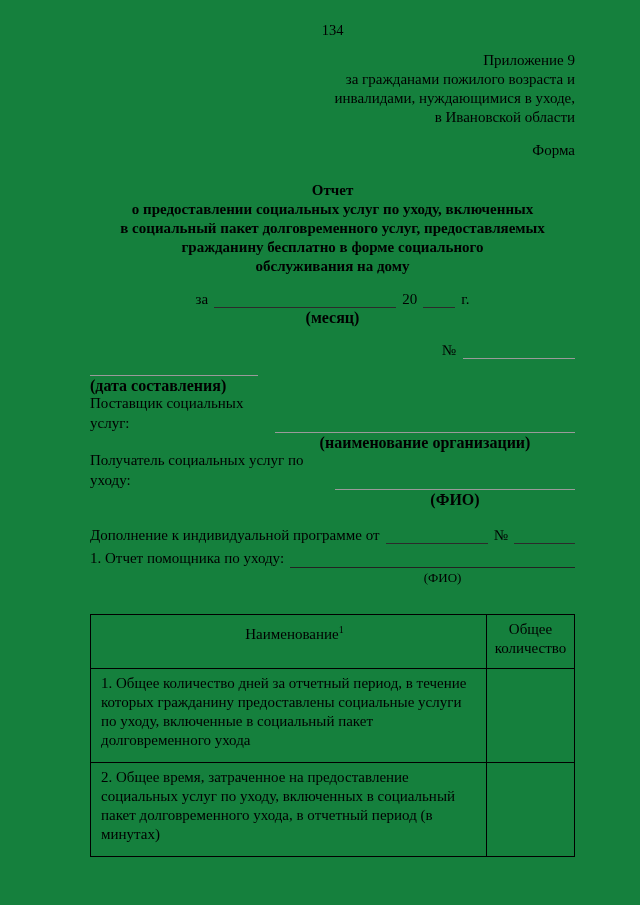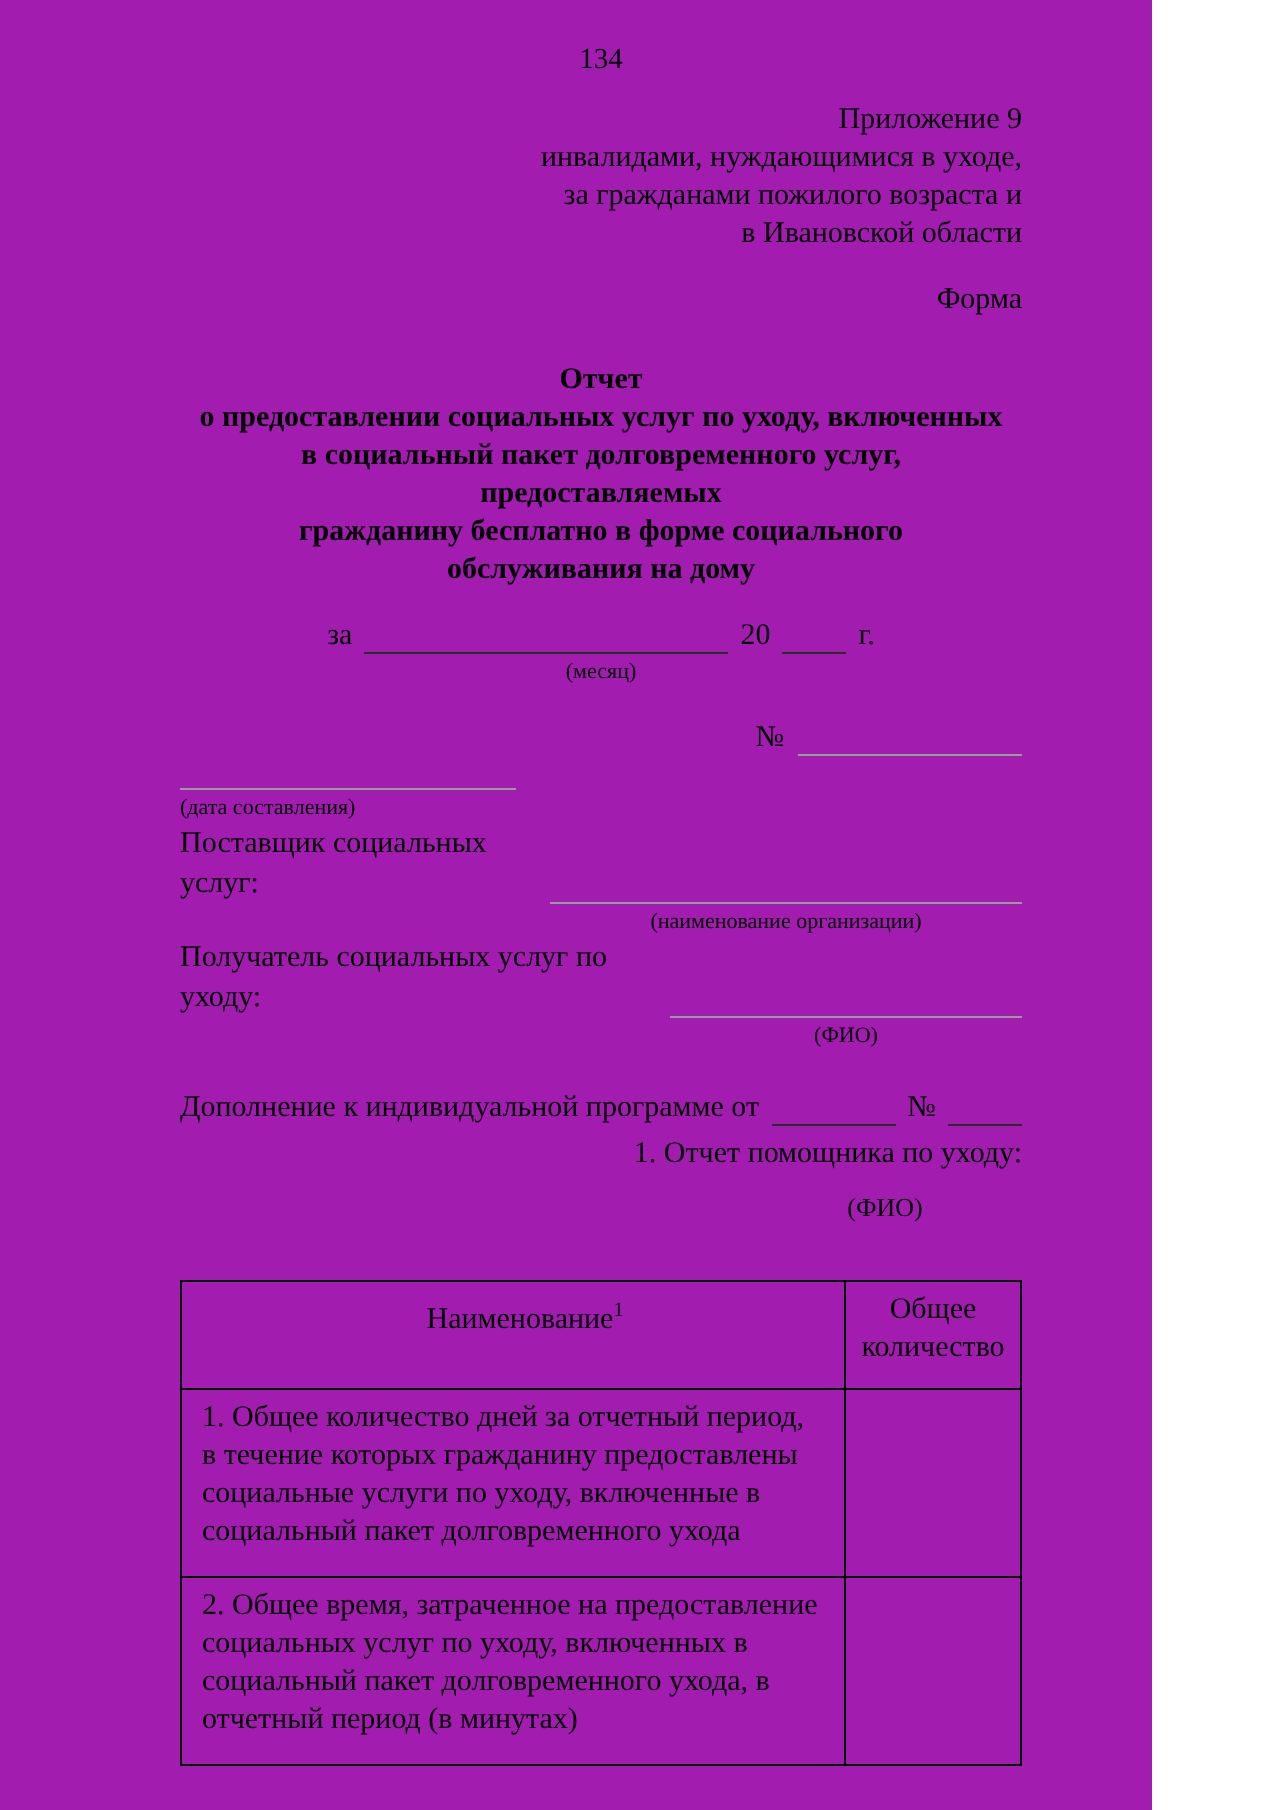--- a/index.html
+++ b/index.html
@@ -5,39 +5,39 @@
   * { margin: 0; padding: 0; box-sizing: border-box; }
   html, body { background: #ffffff; }
   body {
     width: 640px; height: 905px;
     font-family: "Liberation Serif", "DejaVu Serif", serif;
     font-size: 15px; color: #000;
     -webkit-font-smoothing: antialiased;
   }
   .page {
     position: relative;
-    width: 576px; height: 905px;
+    width: 640px; height: 905px;
     padding: 22px 65px 0 90px;
-    background: #a21caf;
+    background: #15803d;
     overflow: hidden;
   }
   .page-number { text-align: center; font-size: 14.5px; margin-bottom: 12px; }
   .appendix { text-align: right; line-height: 19px; }
   .form-label { text-align: right; margin-top: 15px; }
   .doc-title { text-align: center; font-weight: bold; line-height: 19px; margin-top: 22px; }
 
   .period-row {
     margin-top: 15px;
     display: flex; justify-content: center; align-items: flex-end; gap: 6px;
   }
   .blank { display: inline-block; border-bottom: 1px solid #2b2b2b; height: 14px; }
   .rule  { border-bottom: 1px solid #9a9a9a; height: 14px; }
   .month-blank { width: 182px; }
   .year-blank  { width: 32px; }
-  .caption { font-size: 11px; line-height: 15px; }
+  .caption { font-size: 16px; line-height: 15px; font-weight: bold; }
   .month-caption { text-align: center; margin-top: 2px; }
 
   .number-row {
     margin-top: 17px;
     display: flex; justify-content: flex-end; align-items: flex-end; gap: 7px;
   }
   .number-blank { width: 112px; }
 
   .date-block { margin-top: 3px; }
   .date-blank { width: 168px; }
@@ -53,21 +53,21 @@
   .provider-caption { margin-left: 185px; }
   .recipient-caption { margin-left: 245px; }
 
   .addendum-row {
     margin-top: 20px;
     display: flex; align-items: flex-end; gap: 6px; white-space: nowrap;
   }
   .addendum-date-blank { width: 104px; }
   .addendum-number-blank { width: 62px; }
 
-  .report-row { display: flex; align-items: flex-end; gap: 6px; margin-top: 4px; line-height: 20px; flex-direction: column; }
+  .report-row { display: flex; align-items: flex-end; gap: 6px; margin-top: 4px; line-height: 20px; }
   .report-label { white-space: nowrap; }
   .report-blank { flex: 1; border-bottom: 1px solid #222; height: 4px; }
   .report-caption { margin-left: 220px; width: 265px; text-align: center; font-size: 13px; margin-top: 2px; }
 
   .report-table {
     width: 100%;
     border-collapse: collapse;
     margin-top: 28px;
   }
   .report-table th, .report-table td {
@@ -84,22 +84,22 @@
 </style>
 </head>
 <body>
 
 <div class="page">
 
   <div class="page-number">134</div>
 
   <div class="appendix">
     <div>Приложение 9</div>
+    <div>за гражданами пожилого возраста и</div>
     <div>инвалидами, нуждающимися в уходе,</div>
-    <div>за гражданами пожилого возраста и</div>
     <div>в Ивановской области</div>
   </div>
 
   <div class="form-label">Форма</div>
 
   <div class="doc-title">
     <div>Отчет</div>
     <div>о предоставлении социальных услуг по уходу, включенных</div>
     <div>в социальный пакет долговременного услуг, предоставляемых</div>
     <div>гражданину бесплатно в форме социального</div>

